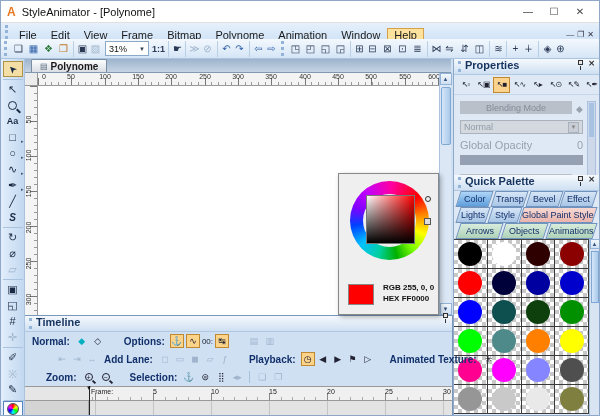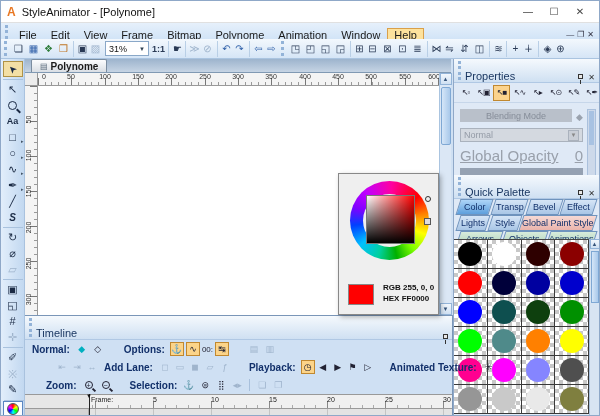--- a/index.html
+++ b/index.html
@@ -74,35 +74,35 @@
   .svbox { position:absolute; left:27px; top:21px; width:49px; height:49px; z-index:2;
     background:linear-gradient(to bottom,rgba(0,0,0,0),#000),linear-gradient(to right,#fff,rgba(255,255,255,0)),#f00; border:1px solid #777; }
   .svmark { position:absolute; left:86px; top:22px; width:6px; height:6px; border:1px solid #333; border-radius:50%; background:#eee; z-index:3; }
   .ringmark { position:absolute; right:7px; top:44px; width:7px; height:7px; background:#ddd; border:1px solid #555; z-index:3; }
   .pickrow { position:absolute; left:9px; bottom:9px; display:flex; align-items:center; gap:9px; }
   .pswatch { width:26px; height:21px; border:1px solid #888; }
   .ptext { font-size:8px; color:#111; line-height:1.35; font-weight:bold; }
 
   
   .rpanel { position:absolute; left:452px; top:58px; right:0; bottom:0; background:#dfe9f6; border-left:1px solid #8fa8c8; }
-  .phead { height:24px; background:linear-gradient(#f5f9fd,#cfe0f2); border-bottom:1px solid #b0c8e4; display:flex; align-items:flex-end; padding:0 4px 0 2px; font-weight:normal; color:#16335e; font-size:11px; }
+  .phead { height:16px; background:linear-gradient(#f5f9fd,#cfe0f2); border-bottom:1px solid #b0c8e4; display:flex; align-items:flex-start; padding:0 4px 0 2px; font-weight:bold; color:#16335e; font-size:11px; }
   .phead .sp { margin-left:auto; display:flex; gap:5px; align-items:center; }
   .pin { width:5px; height:5px; border:1px solid #333; background:#e8e8e8; position:relative; margin-top:-3px; }
   .pin::after { content:''; position:absolute; left:1px; top:5px; width:1px; height:4px; background:#333; }
   .xglyph { font-size:8px; color:#333; }
   .ptools { height:20px; display:flex; align-items:center; padding:0 3px; gap:1px; border-bottom:1px solid #c6d6ea; }
   .ptool { width:17px; height:16px; font-size:8px; display:flex; align-items:center; justify-content:center; color:#223; letter-spacing:-1px; }
   .ptool.sel { background:#fbd38d; border:1px solid #c08830; }
   .pbody { position:relative; padding:6px 16px 0 6px; }
   .prow { display:flex; align-items:flex-end; gap:4px; margin-bottom:6px; }
   .pbar { flex:1; height:13px; background:#b9c0ca; display:flex; align-items:center; justify-content:center; color:#868d99; font-size:9px; }
   .pdia { color:#9aa2ae; font-size:9px; }
   .pcombo { height:14px; background:#d4d9e0; border:1px solid #aab2bd; display:flex; align-items:center; padding:0 3px; color:#949ba6; font-size:9px; margin-bottom:5px; }
   .pcombo .arrbox { margin-left:auto; width:11px; height:11px; border:1px solid #aab2bd; background:#c9ced6; font-size:6px; display:flex; align-items:center; justify-content:center; color:#888; }
-  .plabelrow { display:flex; color:#99a0ab; font-size:15px; margin-bottom:4px;text-decoration:underline; }
+  .plabelrow { display:flex; color:#99a0ab; font-size:11px; margin-bottom:4px; }
   .plabelrow .v { margin-left:auto; }
   .pslider { height:10px; background:#95a1b2; margin-bottom:9px; }
   .pscroll { position:absolute; right:3px; top:6px; bottom:4px; width:9px; background:#cdd9ea; border:1px solid #aac0dc; }
   .pthumb { margin:1px; height:34px; background:#a8c2e2; }
 
   .qpal { position:absolute; top:116px; left:0; right:0; bottom:0;border-radius:32px; }
   .qtabs { display:flex; height:16px; padding:0 3px; }
   .qtab { flex:1; display:flex; align-items:center; justify-content:center; font-size:9px; color:#12306a; background:linear-gradient(#d6e5f6,#a9c6e6); border:1px solid #6f93bd; transform:skewX(-18deg); margin:0 1px; }
   .qtab > span { transform:skewX(18deg); white-space:nowrap; }
   .qtab.sel { background:linear-gradient(#aed5f8,#5e9fdc); }

